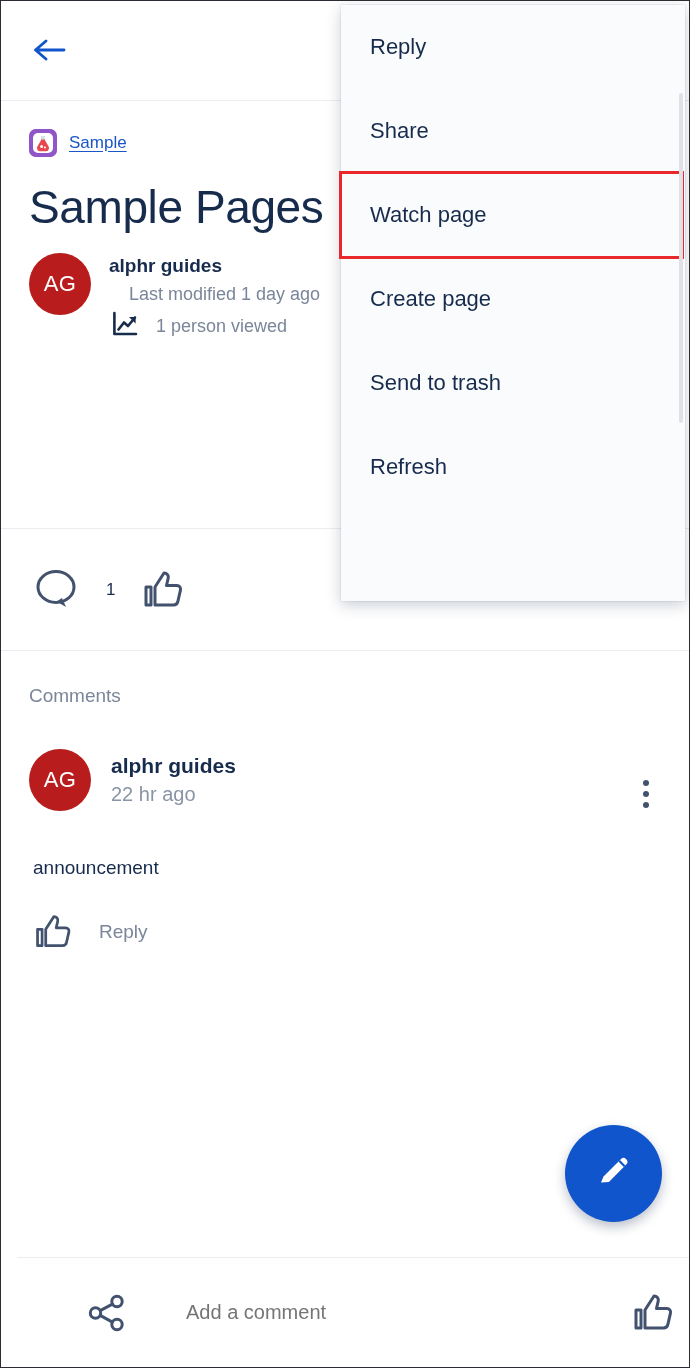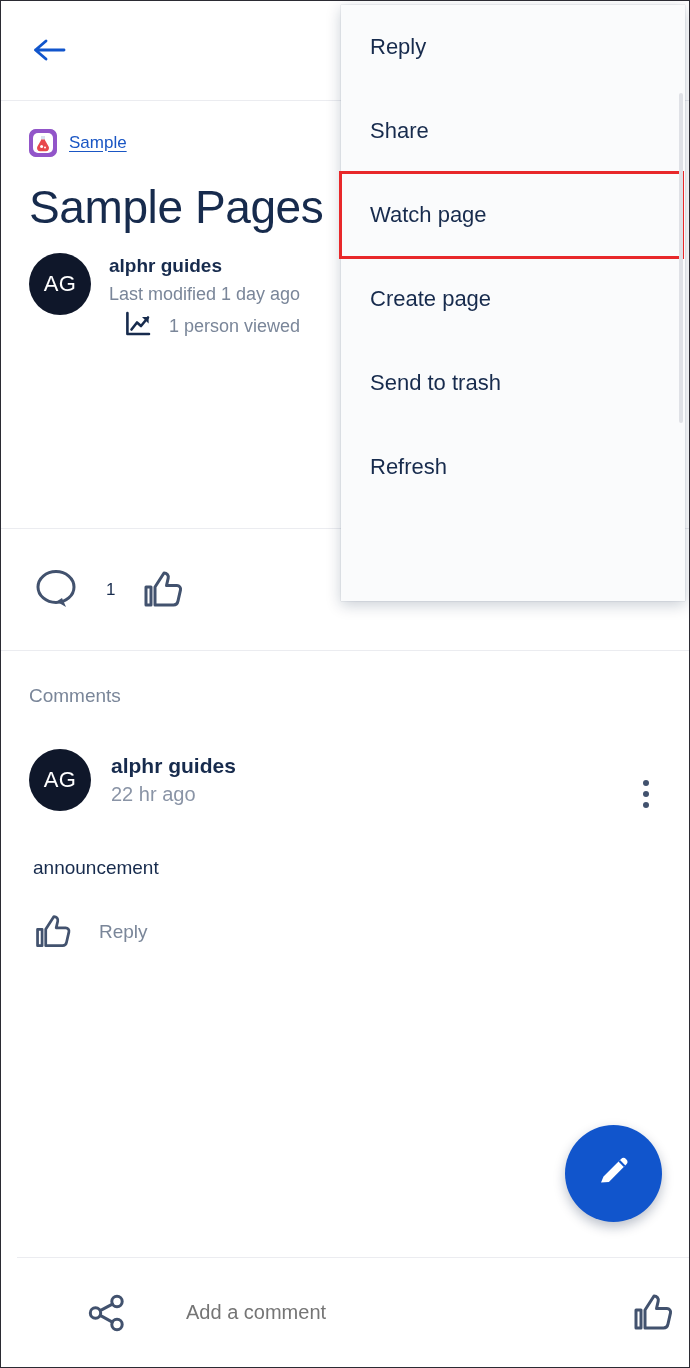--- a/index.html
+++ b/index.html
@@ -64,41 +64,40 @@
     letter-spacing: -0.4px;
     white-space: nowrap;
   }
   .meta-row {
     position: absolute; left: 28px; top: 151px;
     display: flex; align-items: flex-start; gap: 18px;
   }
   .avatar {
     width: 62px; height: 62px;
     border-radius: 50%;
-    background: #0f172a;
+    background: #b91c1c;
     color: #ffffff;
     display: flex; align-items: center; justify-content: center;
     font-size: 22px; font-weight: 400;
     letter-spacing: 0.3px;
     flex: none;
   }
   .meta-text { padding-top: 2px; }
   .meta-author {
     font-size: 19px; font-weight: 700; color: #172b4d;
     margin-bottom: 7px;
   }
   .meta-modified {
     font-size: 18px; color: #7a8699;
-    margin-bottom: 6px; white-space: nowrap;
+    margin-bottom: 6px; white-space: nowrap; margin-left: 20px;
   }
   .meta-views {
     display: flex; align-items: center; gap: 14px;
     font-size: 18px; color: #7a8699;
     padding-left: 3px;
-    justify-content: flex-end;
   }
 
   
   .action-bar {
     position: absolute; left: 0; top: 527px;
     width: 690px; height: 123px;
     background: #ffffff;
     border-top: 1px solid #ebecf0;
     border-bottom: 1px solid #ebecf0;
     display: flex; align-items: center;

